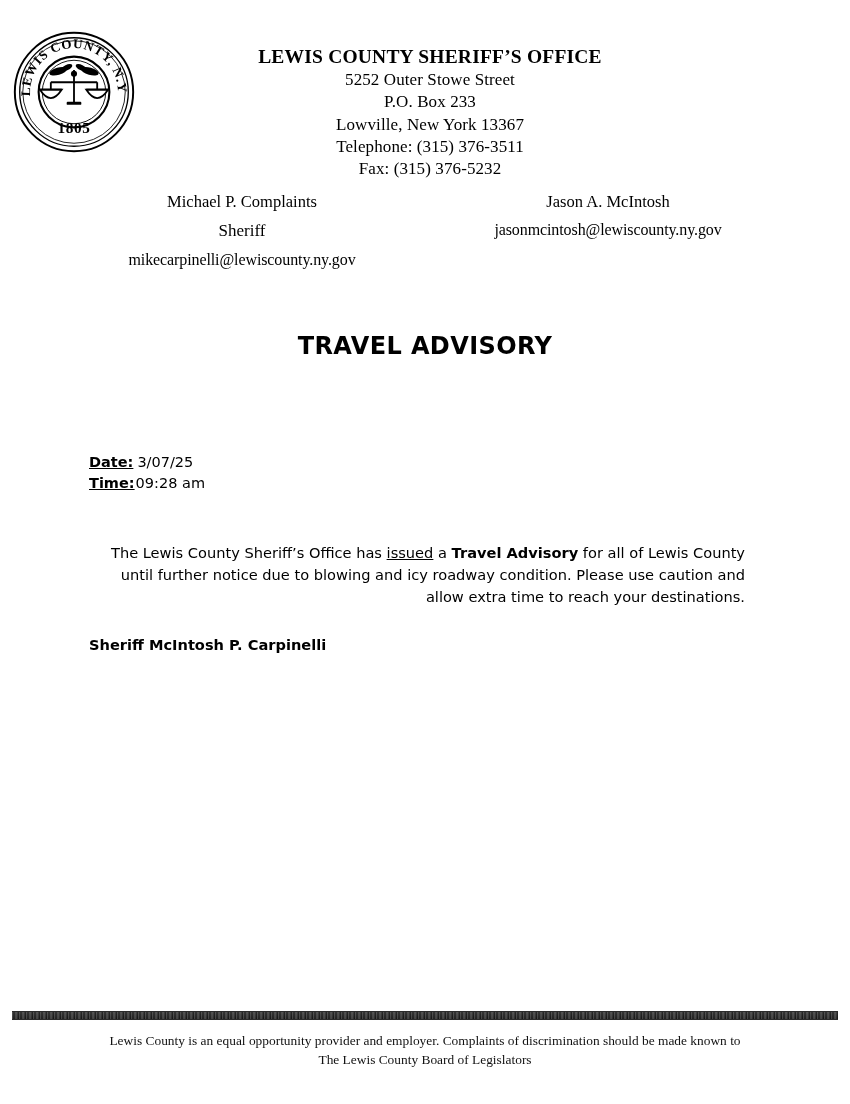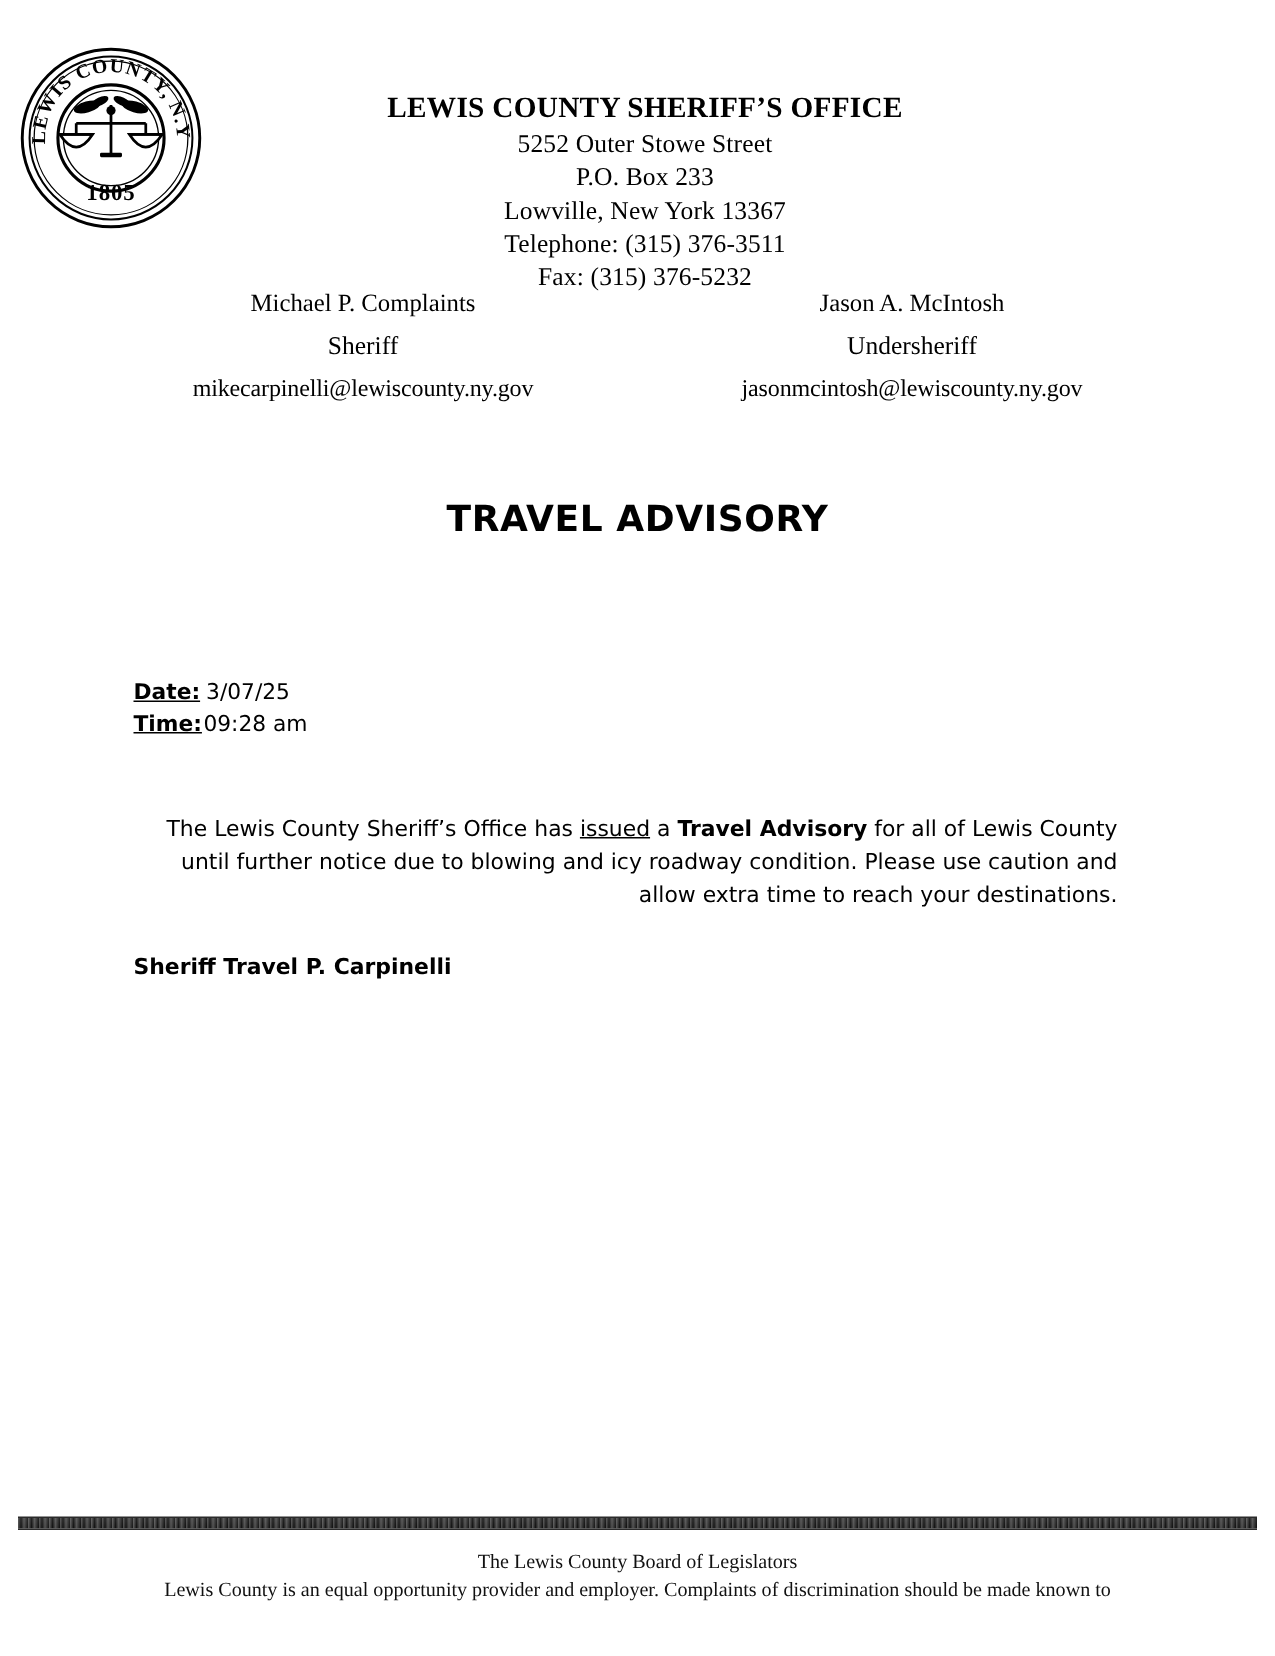--- a/index.html
+++ b/index.html
@@ -30,21 +30,21 @@
     top: 31px;
     width: 122px;
     height: 122px;
   }
   .seal svg { display: block; width: 100%; height: 100%; }
 
   
   .letterhead {
     position: absolute;
     left: 225px;
-    top: 60px;
+    top: 44px;
     width: 410px;
     text-align: center;
     line-height: 1.30;
   }
   .lh-title {
     font-family: "Liberation Serif", serif;
     font-weight: bold;
     font-size: 19.5px;
     letter-spacing: 0.2px;
     white-space: nowrap;
@@ -212,40 +212,39 @@
   <div class="officials">
 
     <div class="official">
       <div class="name">Michael P. Complaints</div>
       <div class="role">Sheriff</div>
       <div class="email">mikecarpinelli@lewiscounty.ny.gov</div>
     </div>
 
     <div class="official">
       <div class="name">Jason A. McIntosh</div>
-      <div class="role">Undersheriff</div>
       <div class="email">jasonmcintosh@lewiscounty.ny.gov</div>
     </div>
 
   </div>
 
   <div class="doc-title">TRAVEL ADVISORY</div>
 
   <div class="meta sans">
     <div>
       <span class="lbl">Date:</span><span style="margin-left:4px;">3/07/25</span>
     </div>
     <div>
       <span class="lbl">Time:</span><span style="margin-left:1px;">09:28 am</span>
     </div>
   </div>
 
   <p class="paragraph sans"><span>The Lewis County Sheriff’s Office has </span><span class="u">issued</span><span> a </span><span class="b">Travel Advisory</span><span> for all of Lewis County until further notice due to blowing and icy roadway condition. Please use caution and allow extra time to reach your destinations.</span></p>
 
-  <div class="signature sans">Sheriff Travel P. Carpinelli</div>
+  <div class="signature sans">Sheriff McIntosh P. Carpinelli</div>
 
   <div class="rule"></div>
   <div class="footer">
+    <div>Lewis County is an equal opportunity provider and employer.  Complaints of discrimination should be made known to</div>
     <div>The Lewis County Board of Legislators</div>
-    <div>Lewis County is an equal opportunity provider and employer.  Complaints of discrimination should be made known to</div>
   </div>
 
 </div>
 
 </body></html>

